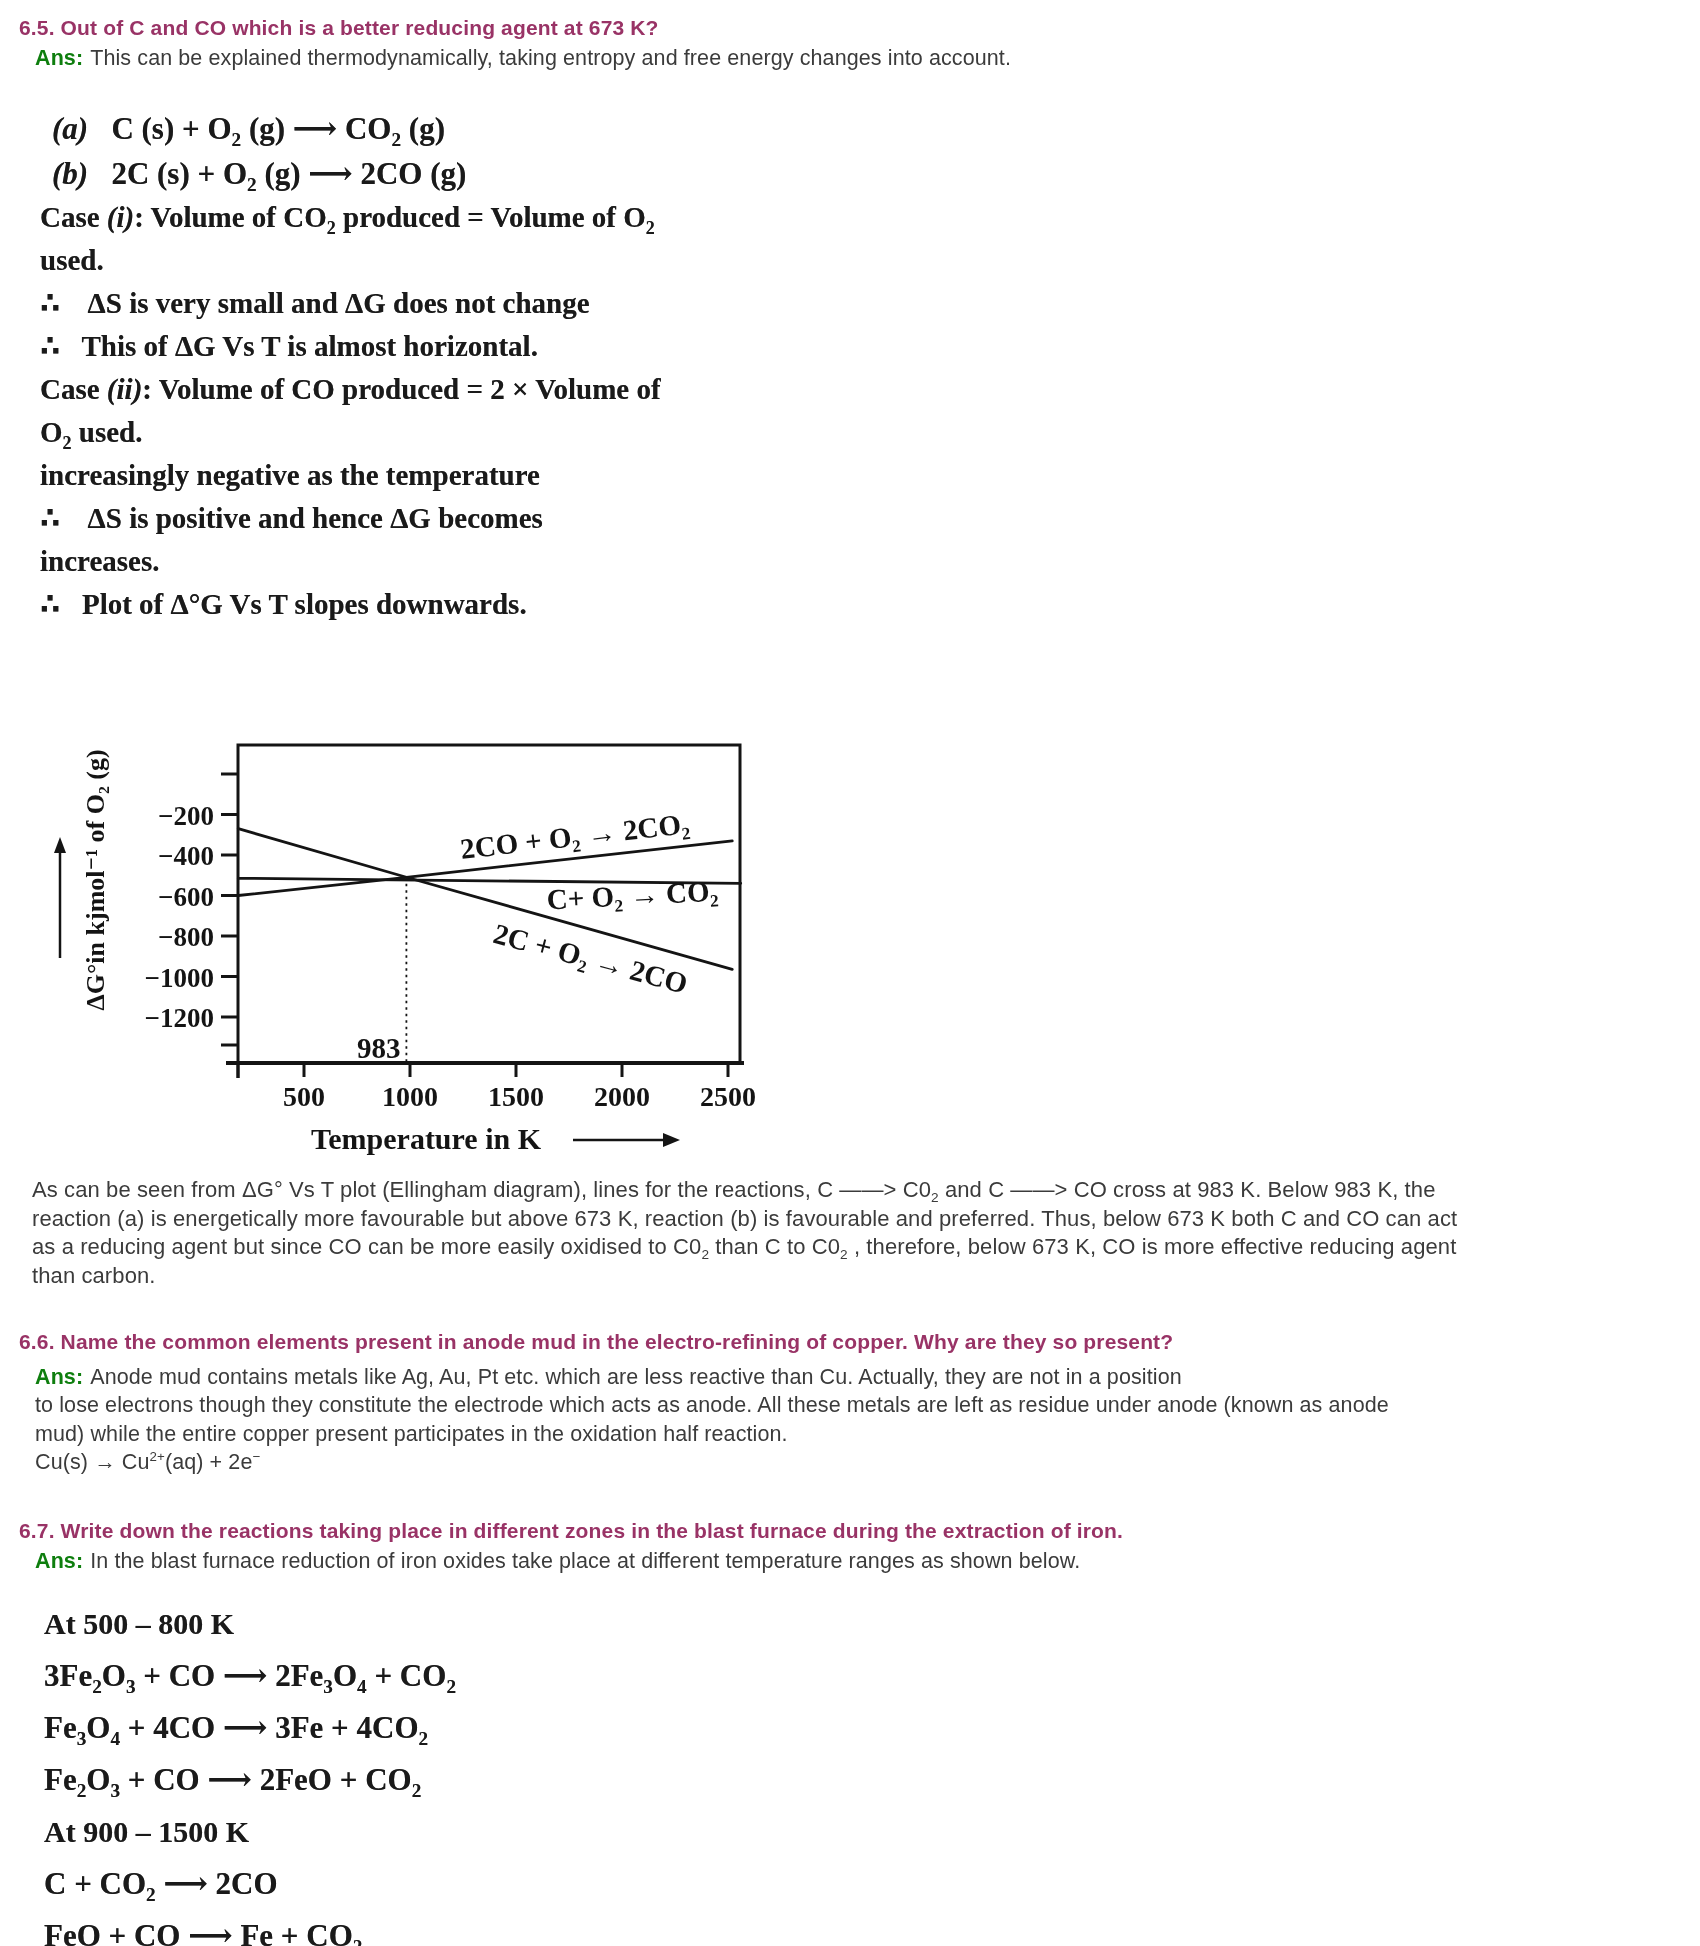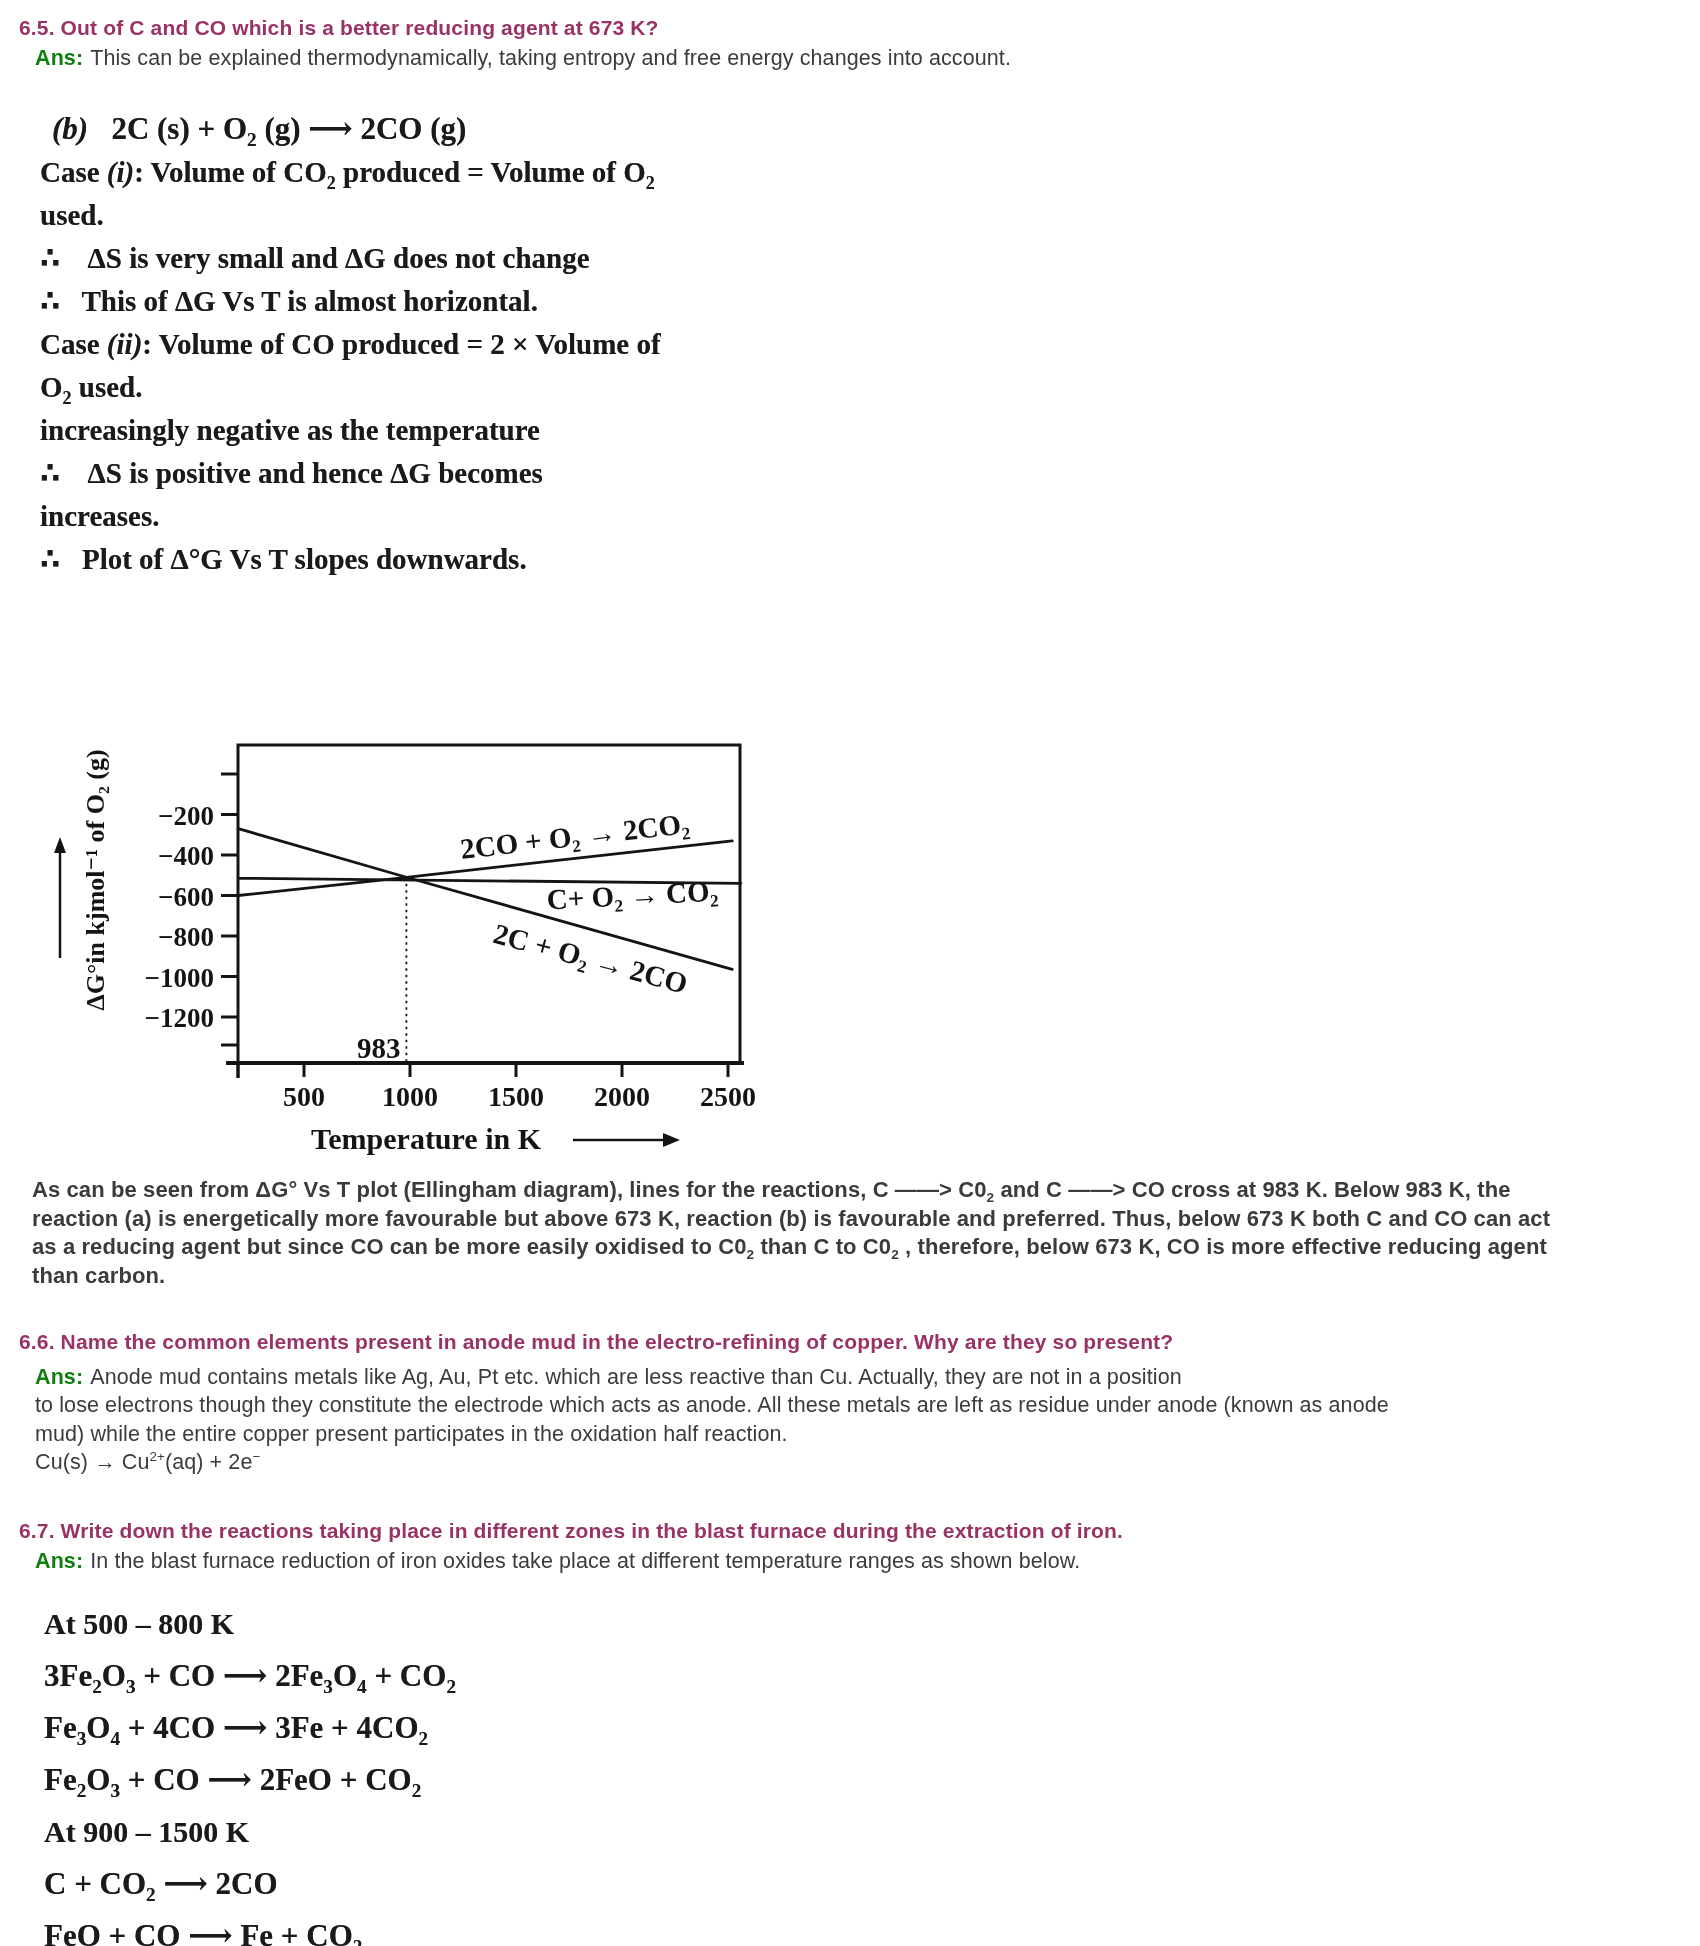--- a/index.html
+++ b/index.html
@@ -17,21 +17,21 @@
     position:absolute;left:19px;font-size:21px;font-weight:bold;color:var(--q-color);
     letter-spacing:.15px;white-space:nowrap;
   }
   .ansline{
     position:absolute;left:35px;font-size:21.5px;color:var(--body-color);white-space:nowrap;
     letter-spacing:.1px;
   }
   .anslabel{color:var(--ans-color);font-weight:bold;margin-right:7px;}
   .textblock{position:absolute;color:var(--body-color);}
   .tline{white-space:nowrap;letter-spacing:.1px;}
-  #discussion{left:32px;top:1176px;font-size:22px;line-height:28.6px;width:1660px;font-weight:bold;}
+  #discussion{left:32px;top:1176px;font-size:22px;line-height:28.6px;width:1660px;}
   #q66-ans{left:35px;top:1363px;font-size:21.5px;line-height:28.4px;}
   sub{font-size:62%;line-height:0;}
   sup{font-size:62%;line-height:0;}
   .scanblock{
     position:absolute;
     font-family:"Liberation Serif","DejaVu Serif","DejaVu Sans",serif;
     font-weight:700;color:#1a1a1a;
     text-shadow:0 0 .6px rgba(10,10,10,.55);
   }
   #scan1{left:40px;top:96px;font-size:29px;padding-top:10px;}
@@ -48,20 +48,21 @@
 </style>
 </head>
 <body>
 
 <div class="qhead" style="top:16px">6.5. Out of C and CO which is a better reducing agent at 673 K?</div>
 <div class="ansline" style="top:46px">
   <span class="anslabel">Ans:</span><span>This can be explained thermodynamically, taking entropy and free energy changes into account.</span>
 </div>
 
 <div id="scan1" class="scanblock">
+    <div class="ln eq"><i>(a)</i>   C (s) + O<sub>2</sub> (g) ⟶ CO<sub>2</sub> (g)</div>
     <div class="ln eq"><i>(b)</i>   2C (s) + O<sub>2</sub> (g) ⟶ 2CO (g)</div>
     <div class="ln">Case <i>(i)</i>: Volume of CO<sub>2</sub> produced = Volume of O<sub>2</sub></div>
     <div class="ln">used.</div>
     <div class="ln">∴    ΔS is very small and ΔG does not change</div>
     <div class="ln">∴   This of ΔG Vs T is almost horizontal.</div>
     <div class="ln">Case <i>(ii)</i>: Volume of CO produced = 2 × Volume of</div>
     <div class="ln">O<sub>2</sub> used.</div>
     <div class="ln">increasingly negative as the temperature</div>
     <div class="ln">∴    ΔS is positive and hence ΔG becomes</div>
     <div class="ln">increases.</div>

